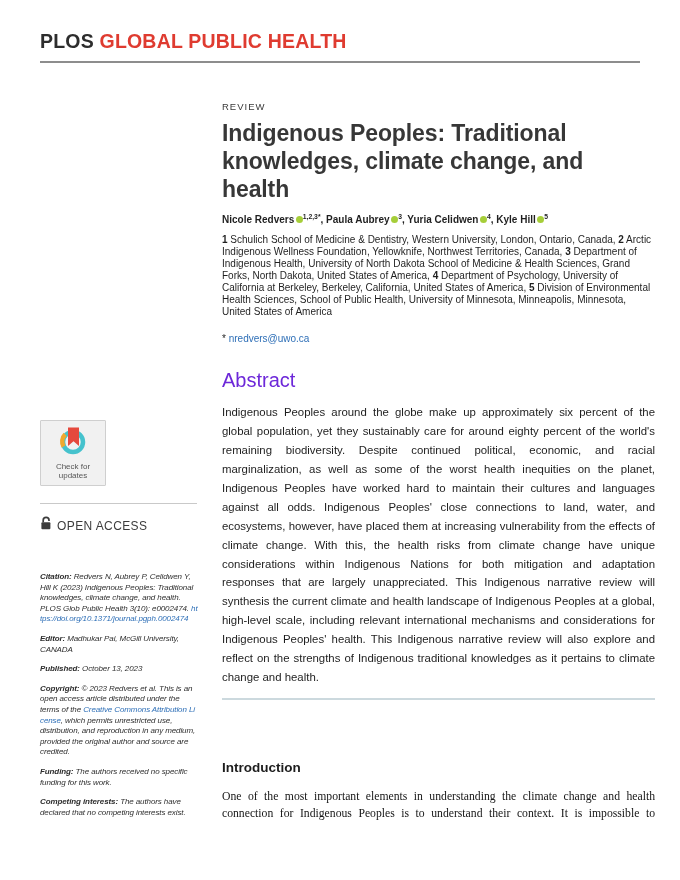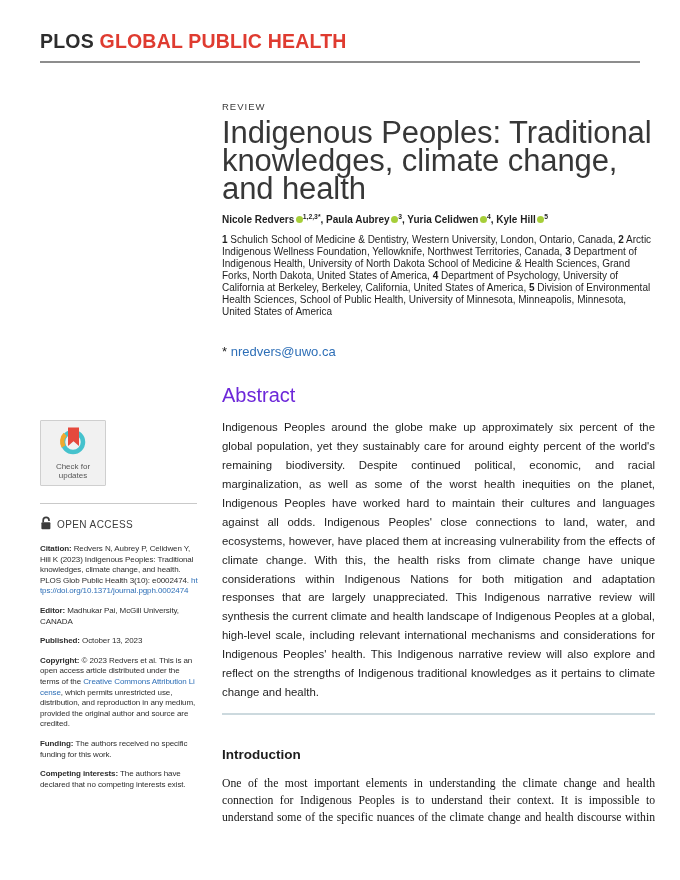--- a/index.html
+++ b/index.html
@@ -14,39 +14,39 @@
   .brand { position:absolute; left:40px; top:30px; font-size:19.5px; font-weight:bold; letter-spacing:0.2px; color:#2d2d2d; white-space:nowrap; }
   .brand-red { color:#df3b30; }
   .header-rule { position:absolute; left:40px; top:61px; width:600px; border-top:2px solid #8d8d8d; }
 
   
   .crossmark { position:absolute; left:40px; top:420px; width:64px; height:64px;
     background:#f1f1f1; border:1px solid #cfcfcf; border-radius:1px;
     display:flex; flex-direction:column; align-items:center; justify-content:center; gap:2px; }
   .crossmark-label { font-size:8px; line-height:9px; color:#555; text-align:center; }
   .sidebar-rule { position:absolute; left:40px; top:503px; width:157px; border-top:1px solid #c9c9c9; }
-  .open-access { position:absolute; left:40px; top:516px; display:flex; align-items:center; gap:5px;
-    font-size:10px; letter-spacing:0.4px; color:#3c3c3c; }
-  .sidebar-meta { position:absolute; left:40px; top:544px; width:158px; font-size:8px; line-height:10.6px; color:#2e2e2e; letter-spacing:-0.1px; }
+  .open-access { position:absolute; left:40px; top:516px; display:flex; align-items:flex-end; gap:5px;
+    font-size:12px; letter-spacing:0.4px; color:#3c3c3c; }
+  .sidebar-meta { position:absolute; left:40px; top:572px; width:158px; font-size:8px; line-height:10.6px; color:#2e2e2e; letter-spacing:-0.1px;font-style:italic; }
   .sidebar-meta p { margin:0 0 9px 0; }
   .sidebar-meta .link { word-break:break-all; }
 
   
   .main { position:absolute; left:222px; top:101px; width:433px; }
   .kicker { font-size:9.5px; letter-spacing:1px; color:#3a3a3a; }
-  .title { margin:7px 0 0 0; font-size:31px; line-height:28px; font-weight:400; color:#373737; letter-spacing:-0.1px; }
+  .title { margin:7px 0 0 0; font-size:23px; line-height:28px; font-weight:700; color:#373737; letter-spacing:-0.1px; }
   .authors { margin-top:10px; font-size:10px; font-weight:bold; color:#1f1f1f; }
   .orcid { display:inline-block; width:7px; height:7px; border-radius:50%; background:#a6ce39; margin-left:1.5px; }
   .authors sup { font-size:6.8px; }
   .affiliations { margin-top:9px; font-size:10px; line-height:12px; color:#1f1f1f; }
-  .email-line { margin-top:26px; font-size:13px; color:#1f1f1f; }
+  .email-line { margin-top:15px; font-size:10px; color:#1f1f1f; }
   .abstract-heading { margin-top:25px; font-size:20px; font-weight:400; color:#6d28d9; }
   .abstract-body { margin-top:11px; font-size:11.4px; line-height:18.9px; text-align:justify; color:#1d1d1d; }
   .section-rule { margin-top:11px; border-top:2px solid #ccd9de; }
-  .intro-heading { margin-top:32px; font-size:13.5px; font-weight:bold; color:#1d1d1d; }
+  .intro-heading { margin-top:60px; font-size:13.5px; font-weight:bold; color:#1d1d1d; }
   .quote { margin:15px 6px 0 15px; font-family:"Liberation Serif", serif; font-style:italic;
     font-size:11.6px; line-height:17.6px; color:#1d1d1d; }
   .body-para { margin-top:13px; font-family:"Liberation Serif", serif; font-size:11.7px; line-height:17.2px;
     text-align:justify; color:#151515; }
 
   
   .footer-rule { position:absolute; left:40px; top:831px; width:600px; border-top:1px solid #9a9a9a; }
   .footer { position:absolute; left:40px; top:839px; width:600px; display:flex; justify-content:space-between;
     font-size:10px; color:#2e2e2e; }
   .footer-date { margin-left:12px; }

